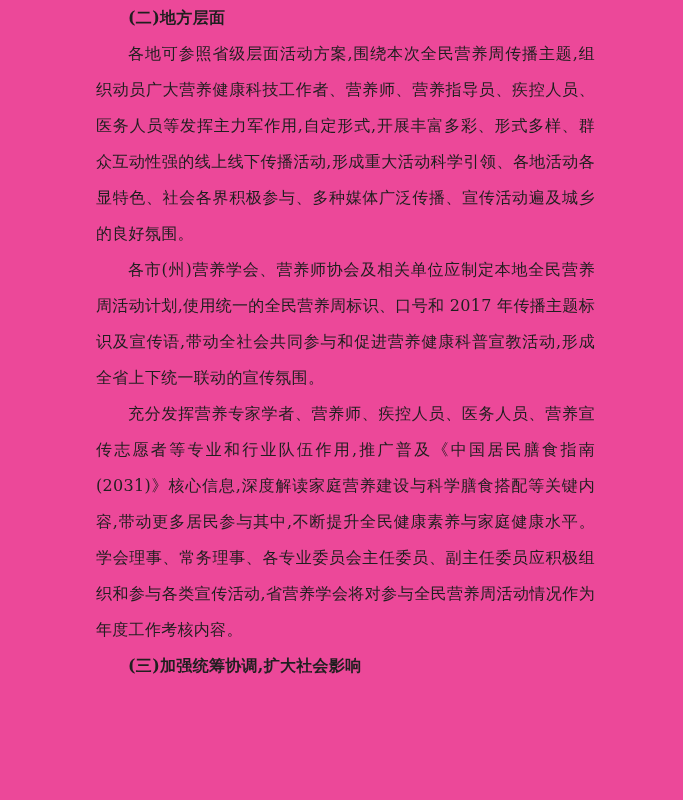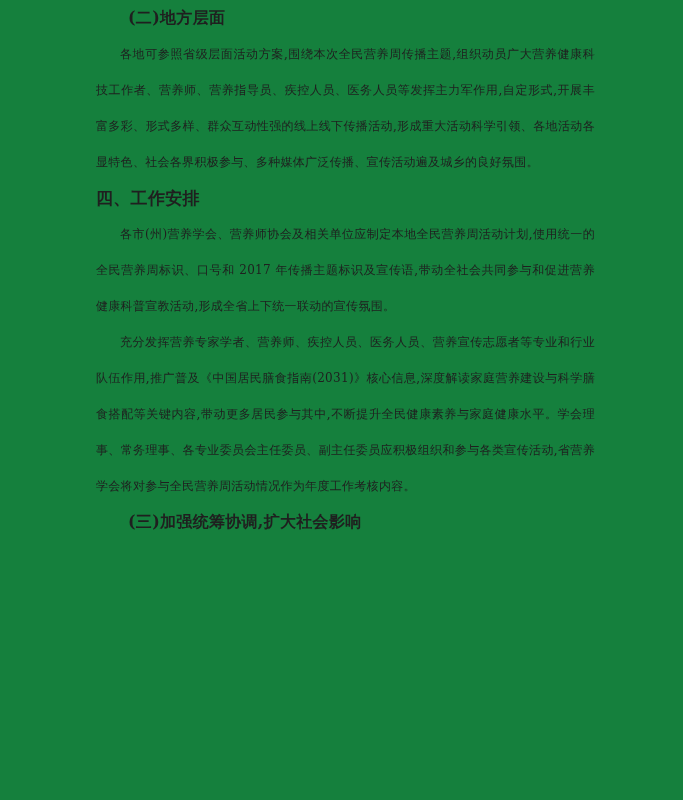--- a/index.html
+++ b/index.html
@@ -12,25 +12,25 @@
     height: 800px;
     overflow: hidden;
     font-family: "DejaVu Serif", "Liberation Serif", serif;
     color: #1f1f1f;
   }
   .page {
     box-sizing: border-box;
     width: 683px;
     height: 800px;
     padding: 0 88px 0 96px;
-    background: #15803d;
+    background: #ec4899;
   }
   .para {
     margin: 0;
-    font-size: 12px;
+    font-size: 16px;
     line-height: 36px;
     text-align: justify;
     text-indent: 2em;
     font-weight: normal;
     letter-spacing: 0.3px;
   }
   .heading-l1 {
     margin: 0;
     font-family: "DejaVu Sans", "Liberation Sans", sans-serif;
     font-size: 17px;
@@ -49,21 +49,20 @@
   }
 </style>
 </head>
 <body>
 
 <div class="page">
   <h3 class="heading-l2">(二)地方层面</h3>
 
   <p class="para">各地可参照省级层面活动方案,围绕本次全民营养周传播主题,组织动员广大营养健康科技工作者、营养师、营养指导员、疾控人员、医务人员等发挥主力军作用,自定形式,开展丰富多彩、形式多样、群众互动性强的线上线下传播活动,形成重大活动科学引领、各地活动各显特色、社会各界积极参与、多种媒体广泛传播、宣传活动遍及城乡的良好氛围。</p>
 
-  <h2 class="heading-l1">四、工作安排</h2>
 
 
   <p class="para">各市(州)营养学会、营养师协会及相关单位应制定本地全民营养周活动计划,使用统一的全民营养周标识、口号和 2017 年传播主题标识及宣传语,带动全社会共同参与和促进营养健康科普宣教活动,形成全省上下统一联动的宣传氛围。</p>
 
 
   <p class="para">充分发挥营养专家学者、营养师、疾控人员、医务人员、营养宣传志愿者等专业和行业队伍作用,推广普及《中国居民膳食指南(2031)》核心信息,深度解读家庭营养建设与科学膳食搭配等关键内容,带动更多居民参与其中,不断提升全民健康素养与家庭健康水平。学会理事、常务理事、各专业委员会主任委员、副主任委员应积极组织和参与各类宣传活动,省营养学会将对参与全民营养周活动情况作为年度工作考核内容。</p>
 
   <h3 class="heading-l2">(三)加强统筹协调,扩大社会影响</h3>
 </div>
 

